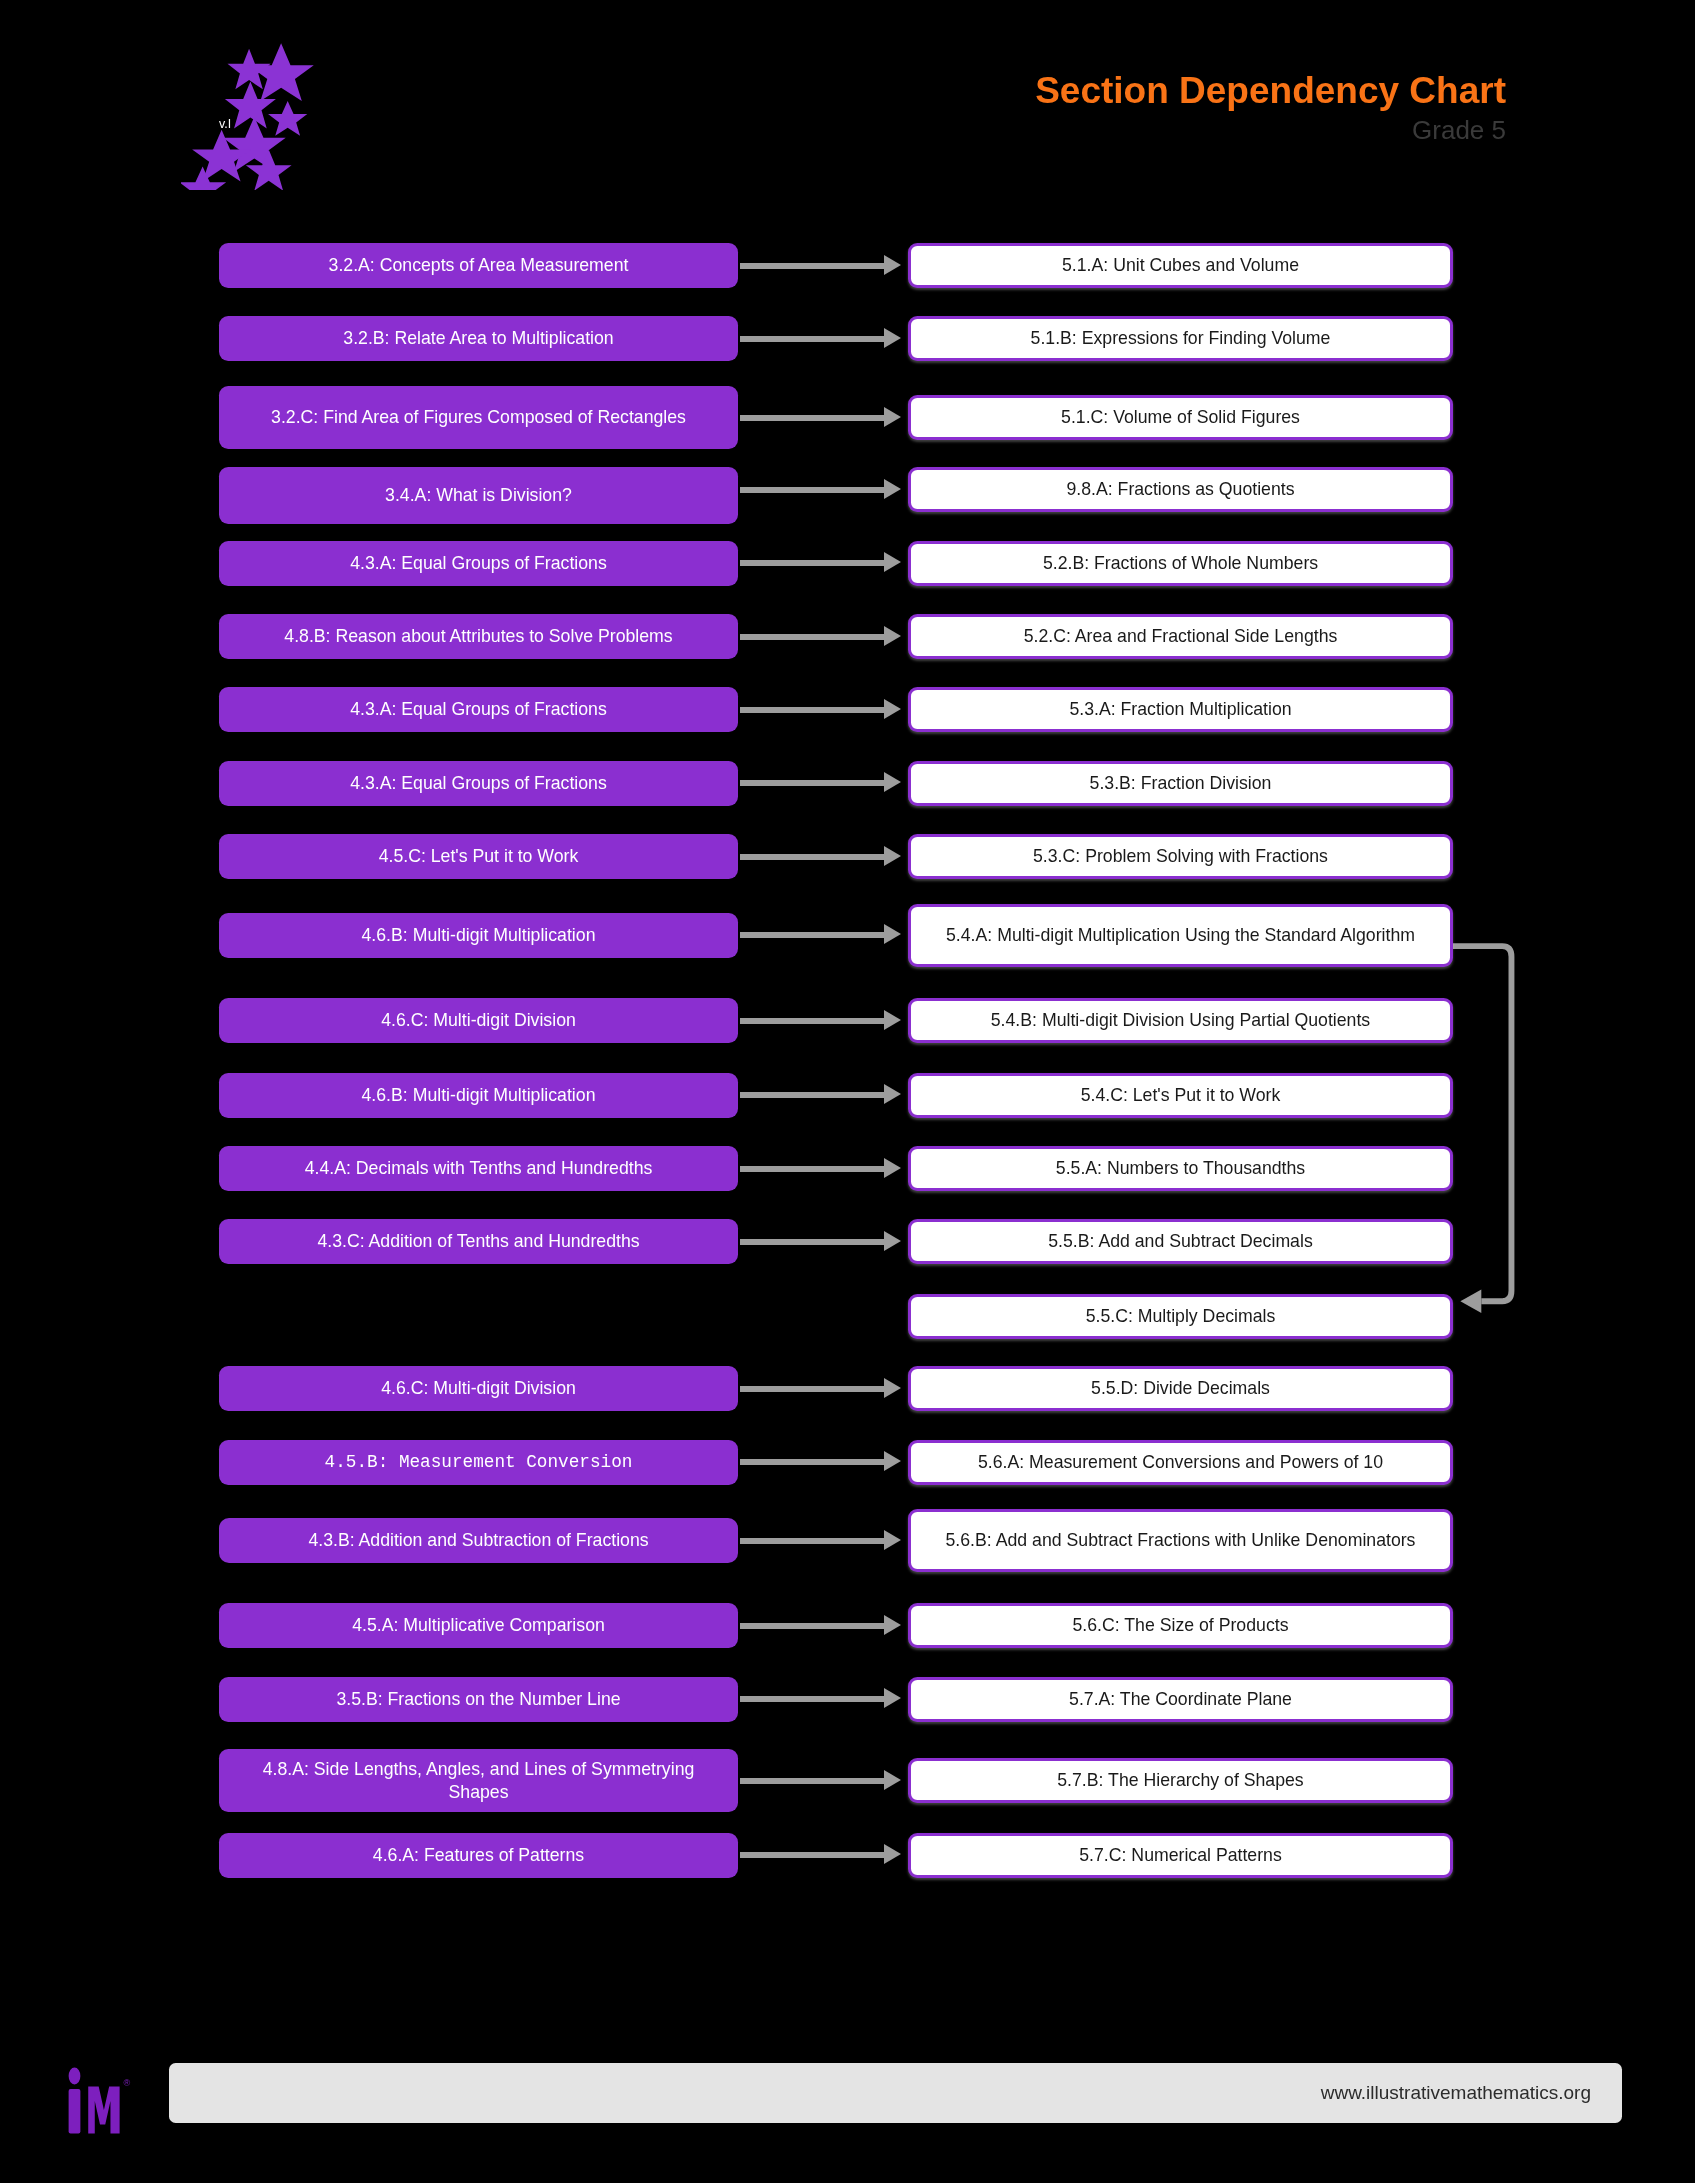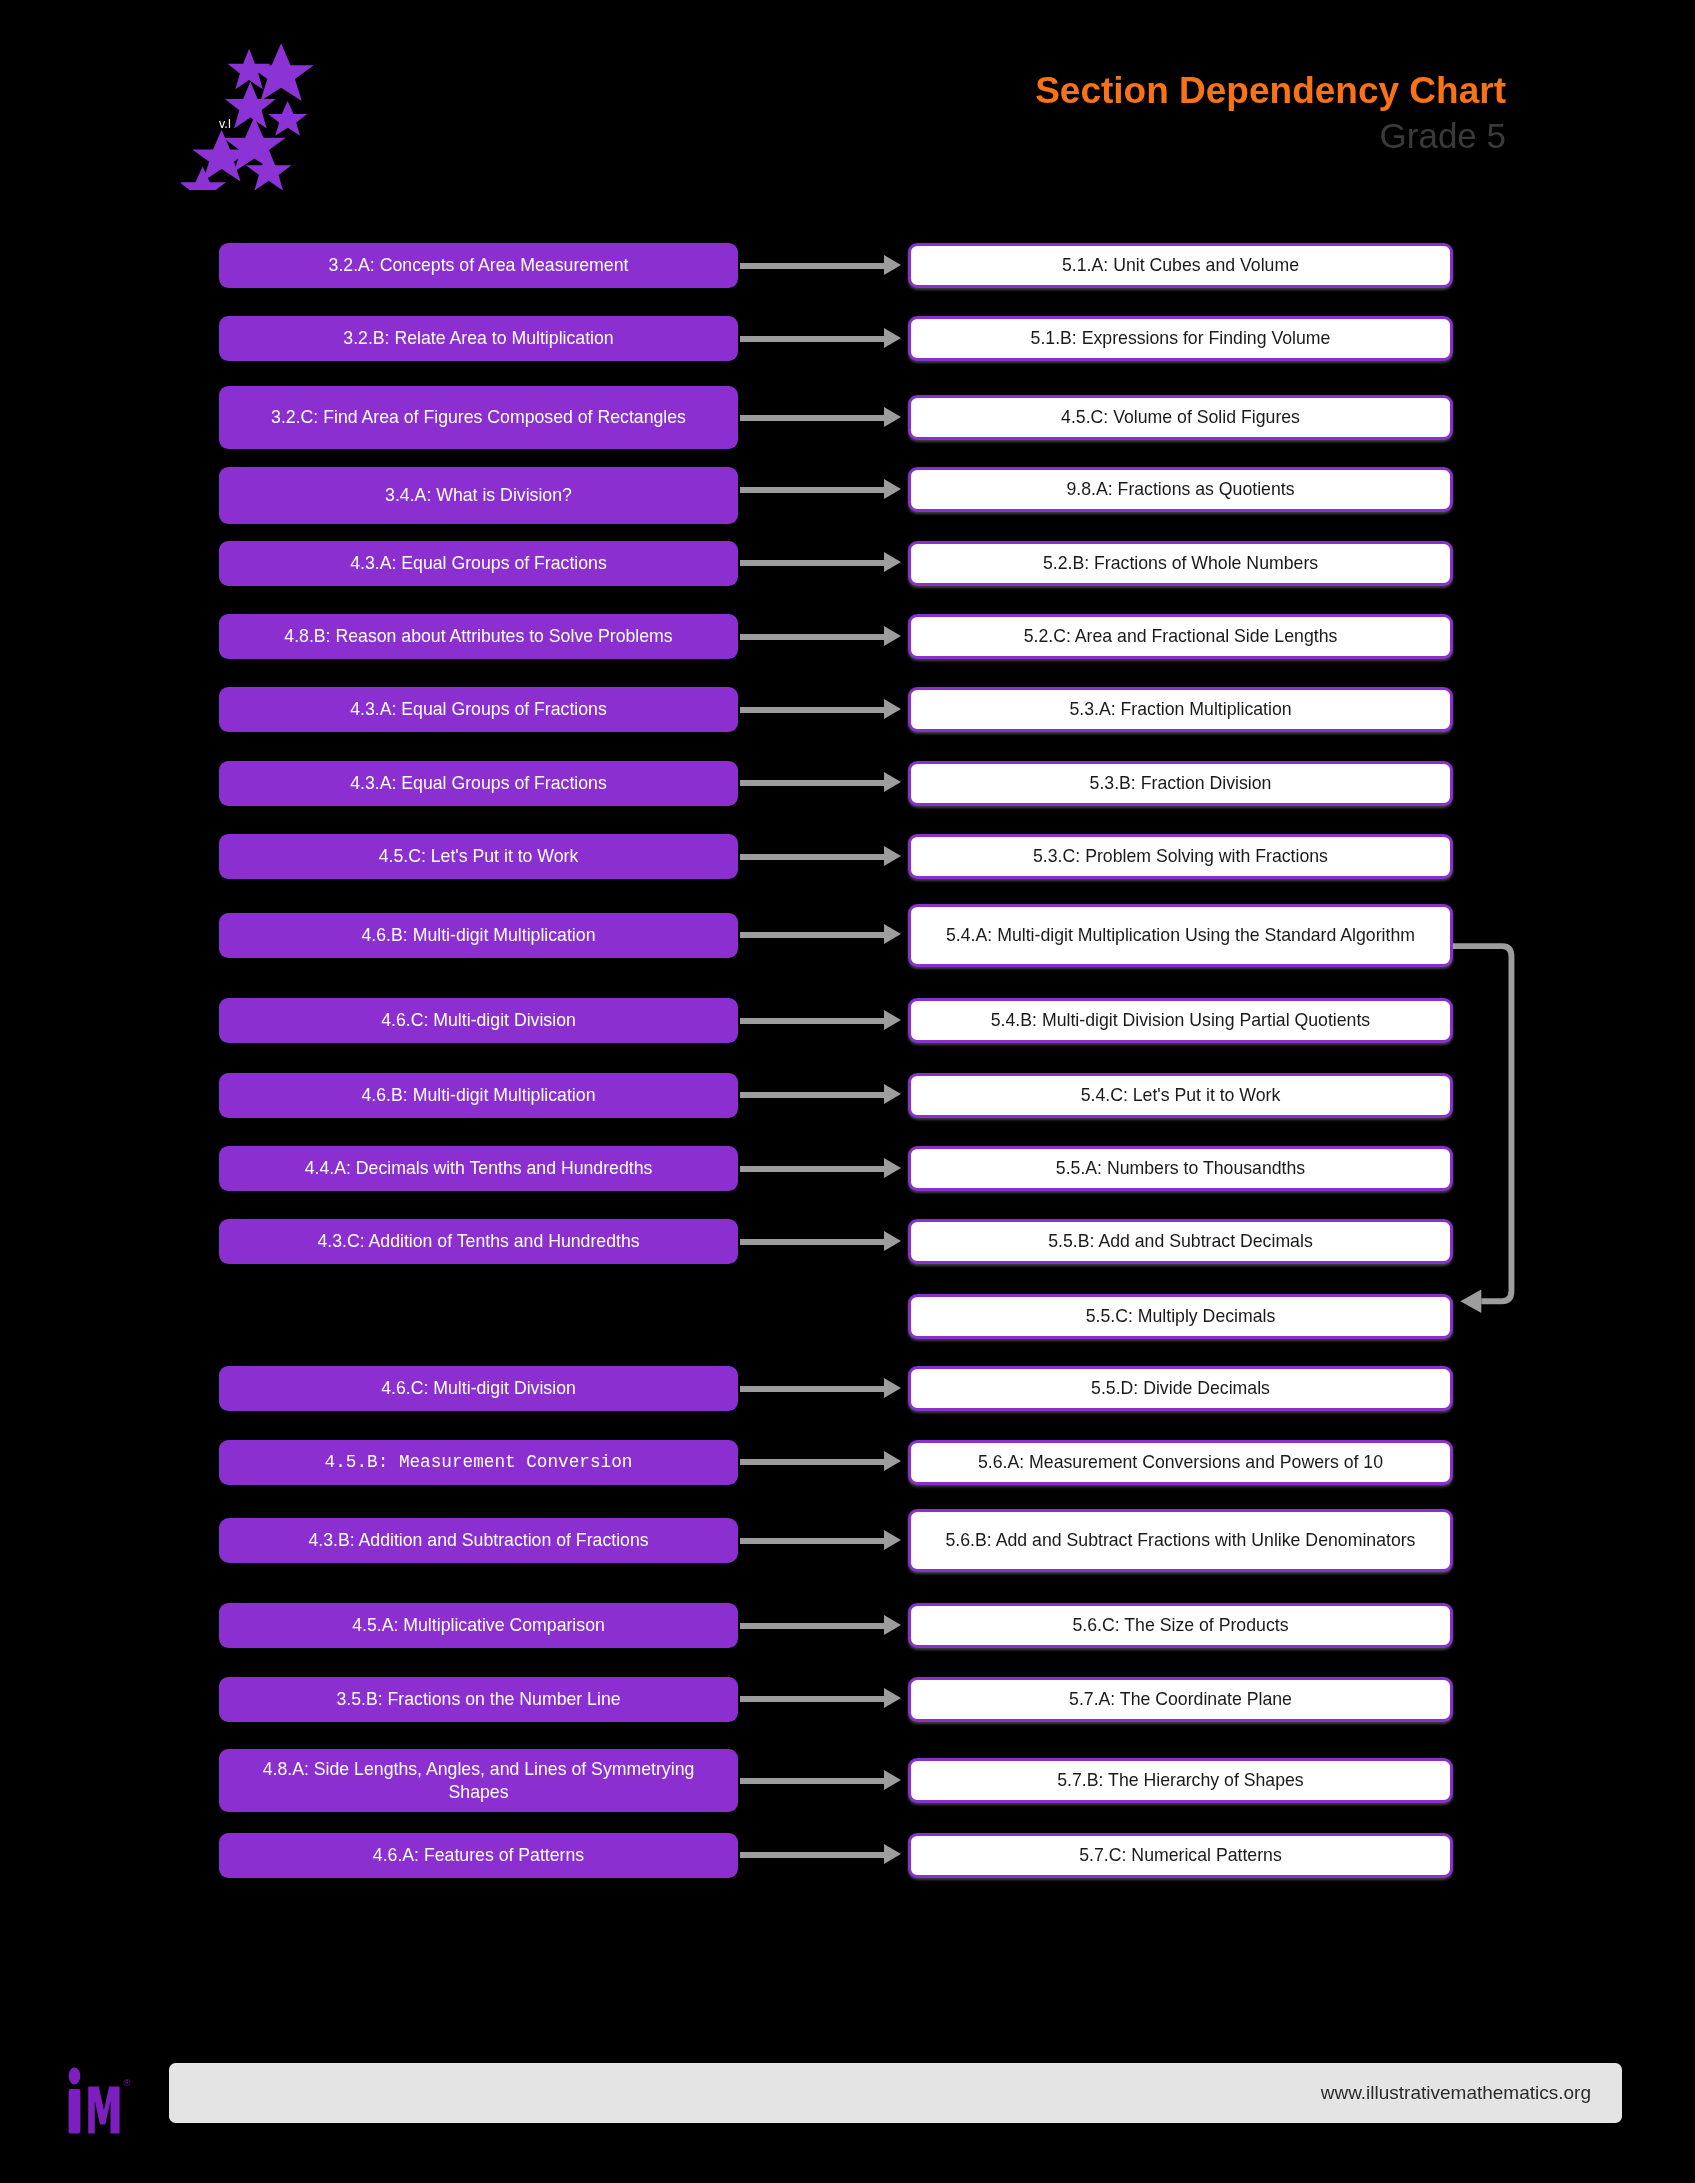--- a/index.html
+++ b/index.html
@@ -42,21 +42,21 @@
   }
   #doc-title {
     color: #f97316;
     font-size: 37px;
     font-weight: bold;
     line-height: 1.18;
     white-space: nowrap;
   }
   #doc-subtitle {
     color: #3a3a3a;
-    font-size: 35px;
+    font-size: 26px;
     font-weight: normal;
     line-height: 1.18;
     margin-top: 2.6px;
     white-space: nowrap;
   }
 
   
   #chart-area {
     position: absolute;
     left: 0;
@@ -187,21 +187,21 @@
     <path d="M 0 14 L 78 14 Q 92 14 92 30 L 92 540 Q 92 556 78 556 L 46 556" fill="none" stroke="#9d9d9d" stroke-width="9"></path>
     <polygon points="46,538 46,574 14,556" fill="#9d9d9d"></polygon>
   </svg>
 <div class="node node-prereq" style="top: 243px; height: 45px;">3.2.A: Concepts of Area Measurement</div>
     <div class="node node-target" style="top: 243px; height: 45px;">5.1.A: Unit Cubes and Volume</div>
     <div class="arrow" style="left: 740px; width: 145px; top: 263px;"></div>
     <div class="node node-prereq" style="top: 316px; height: 45px;">3.2.B:  Relate Area to Multiplication</div>
     <div class="node node-target" style="top: 316px; height: 45px;">5.1.B: Expressions for Finding Volume</div>
     <div class="arrow" style="left: 740px; width: 145px; top: 336px;"></div>
     <div class="node node-prereq" style="top: 386px; height: 63px;">3.2.C: Find Area of Figures Composed of Rectangles</div>
-    <div class="node node-target" style="top: 395px; height: 45px;">4.5.C: Volume of Solid Figures</div>
+    <div class="node node-target" style="top: 395px; height: 45px;">5.1.C: Volume of Solid Figures</div>
     <div class="arrow" style="left: 740px; width: 145px; top: 415px;"></div>
     <div class="node node-prereq" style="top: 467px; height: 57px;">3.4.A: What is Division?</div>
     <div class="node node-target" style="top: 467px; height: 45px;">9.8.A: Fractions as Quotients</div>
     <div class="arrow" style="left: 740px; width: 145px; top: 487px;"></div>
     <div class="node node-prereq" style="top: 541px; height: 45px;">4.3.A: Equal Groups of Fractions</div>
     <div class="node node-target" style="top: 541px; height: 45px;">5.2.B: Fractions of Whole Numbers</div>
     <div class="arrow" style="left: 740px; width: 145px; top: 560px;"></div>
     <div class="node node-prereq" style="top: 614px; height: 45px;">4.8.B: Reason about Attributes to Solve Problems</div>
     <div class="node node-target" style="top: 614px; height: 45px;">5.2.C: Area and Fractional Side Lengths</div>
     <div class="arrow" style="left: 740px; width: 145px; top: 634px;"></div>

